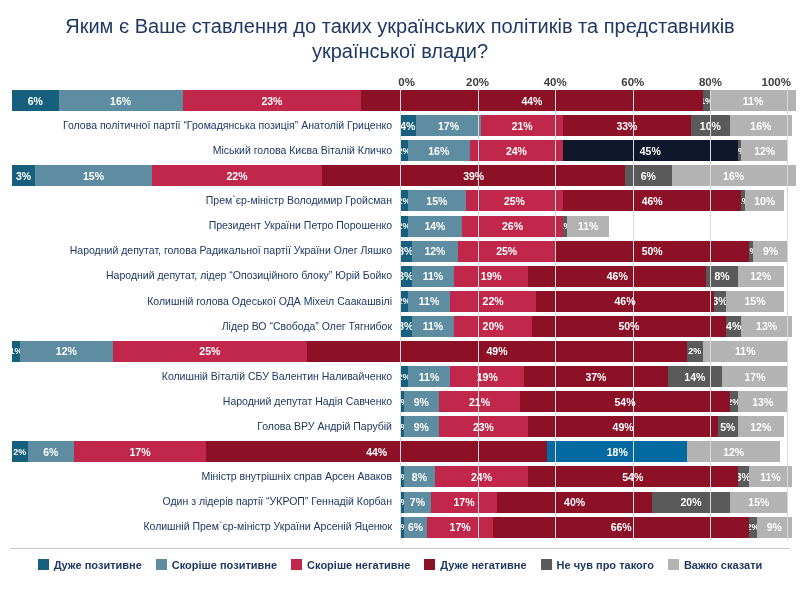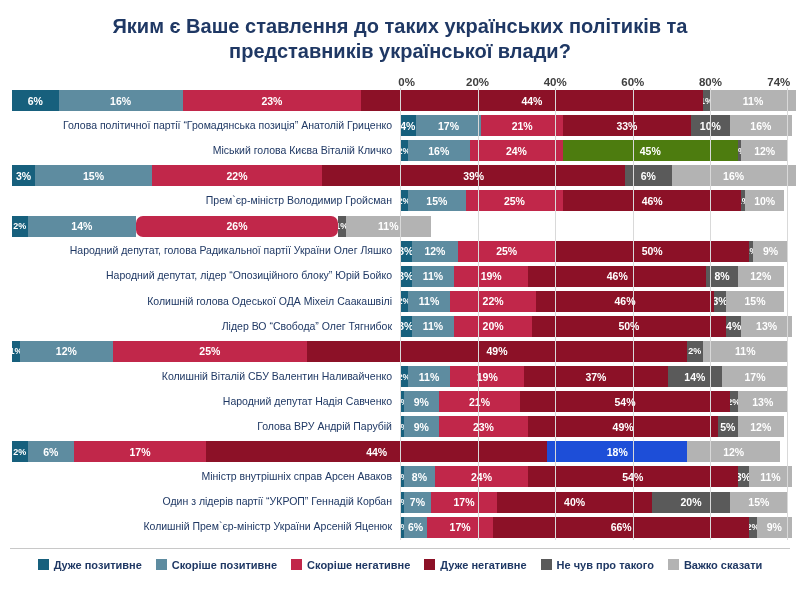--- a/index.html
+++ b/index.html
@@ -15,21 +15,21 @@
   }
   .page {
     position: relative;
     width: 800px;
     height: 602px;
     box-sizing: border-box;
   }
   .chart-title {
     text-align: center;
     font-size: 20px;
-    font-weight: bold;
+    font-weight: normal;
     color: #1F3864;
     line-height: 1.25;
     padding: 14px 40px 6px 40px;
     box-sizing: border-box;
   }
   .plot-area {
     position: relative;
     margin: 0 12px 0 12px;
   }
   .axis-row {
@@ -138,21 +138,21 @@
 
   <div class="plot-area">
     <div class="axis-row">
       <div class="axis-spacer"></div>
       <div class="axis-ticks">
           <span class="tick" style="left: 0%; transform: translateX(-10%);">0%</span>
           <span class="tick" style="left: 20%;">20%</span>
           <span class="tick" style="left: 40%;">40%</span>
           <span class="tick" style="left: 60%;">60%</span>
           <span class="tick" style="left: 80%;">80%</span>
-          <span class="tick" style="left: 100%; transform: translateX(-90%);">74%</span>
+          <span class="tick" style="left: 100%; transform: translateX(-90%);">100%</span>
         </div>
     </div>
 
     <div class="rows">
       <div class="gridlines">
           <div class="gridline" style="left: calc(0% + 0px);"></div>
           <div class="gridline" style="left: calc(20% + 0px);"></div>
           <div class="gridline" style="left: calc(40% + 0px);"></div>
           <div class="gridline" style="left: calc(60% + 0px);"></div>
           <div class="gridline" style="left: calc(80% + 0px);"></div>
@@ -208,21 +208,21 @@
           <div class="row-bars">
             <div class="seg" style="background: rgb(23, 96, 125); flex: 0 0 2%;">
               <span style="font-size: 9px;">2%</span>
             </div>
             <div class="seg" style="background: rgb(94, 140, 160); flex: 0 0 16%;">
               <span>16%</span>
             </div>
             <div class="seg" style="background: rgb(193, 39, 74); flex: 0 0 24%;">
               <span>24%</span>
             </div>
-            <div class="seg" style="background: #4d7c0f; flex: 0 0 45%;">
+            <div class="seg" style="background: #0f172a; flex: 0 0 45%;">
               <span>45%</span>
             </div>
             <div class="seg" style="background: rgb(90, 90, 90); flex: 0 0 1%;">
               <span style="font-size: 9px;">1%</span>
             </div>
             <div class="seg" style="background: rgb(179, 179, 179); flex: 0 0 12%;">
               <span>12%</span>
             </div>
           </div>
         </div>
@@ -265,28 +265,29 @@
             </div>
             <div class="seg" style="background: rgb(90, 90, 90); flex: 0 0 1%;">
               <span style="font-size: 9px;">1%</span>
             </div>
             <div class="seg" style="background: rgb(179, 179, 179); flex: 0 0 10%;">
               <span>10%</span>
             </div>
           </div>
         </div>
         <div class="row">
+          <div class="row-label">Президент України Петро Порошенко</div>
           <div class="row-bars">
             <div class="seg" style="background: rgb(23, 96, 125); flex: 0 0 2%;">
               <span style="font-size: 9px;">2%</span>
             </div>
             <div class="seg" style="background: rgb(94, 140, 160); flex: 0 0 14%;">
               <span>14%</span>
             </div>
-            <div class="seg" style="background: rgb(193, 39, 74); flex: 0 0 26%; border-radius: 7px;">
+            <div class="seg" style="background: rgb(193, 39, 74); flex: 0 0 26%;">
               <span>26%</span>
             </div>
             <div class="seg" style="background: rgb(90, 90, 90); flex: 0 0 1%;">
               <span style="font-size: 9px;">1%</span>
             </div>
             <div class="seg" style="background: rgb(179, 179, 179); flex: 0 0 11%;">
               <span>11%</span>
             </div>
           </div>
         </div>
@@ -480,21 +481,21 @@
             </div>
             <div class="seg" style="background: rgb(94, 140, 160); flex: 0 0 6%;">
               <span>6%</span>
             </div>
             <div class="seg" style="background: rgb(193, 39, 74); flex: 0 0 17%;">
               <span>17%</span>
             </div>
             <div class="seg" style="background: rgb(140, 17, 39); flex: 0 0 44%;">
               <span>44%</span>
             </div>
-            <div class="seg" style="background: #1d4ed8; flex: 0 0 18%; text-align: right;">
+            <div class="seg" style="background: #0369a1; flex: 0 0 18%; text-align: right;">
               <span>18%</span>
             </div>
             <div class="seg" style="background: rgb(179, 179, 179); flex: 0 0 12%;">
               <span>12%</span>
             </div>
           </div>
         </div>
         <div class="row">
           <div class="row-label">Міністр внутрішніх справ Арсен Аваков</div>
           <div class="row-bars">

